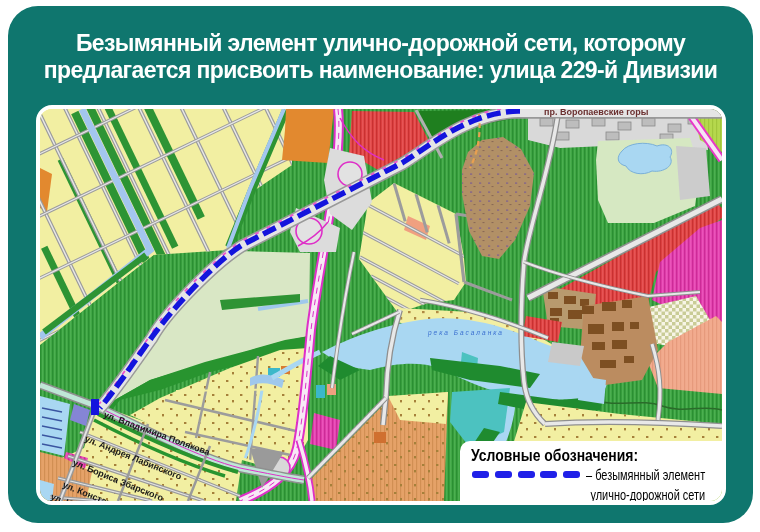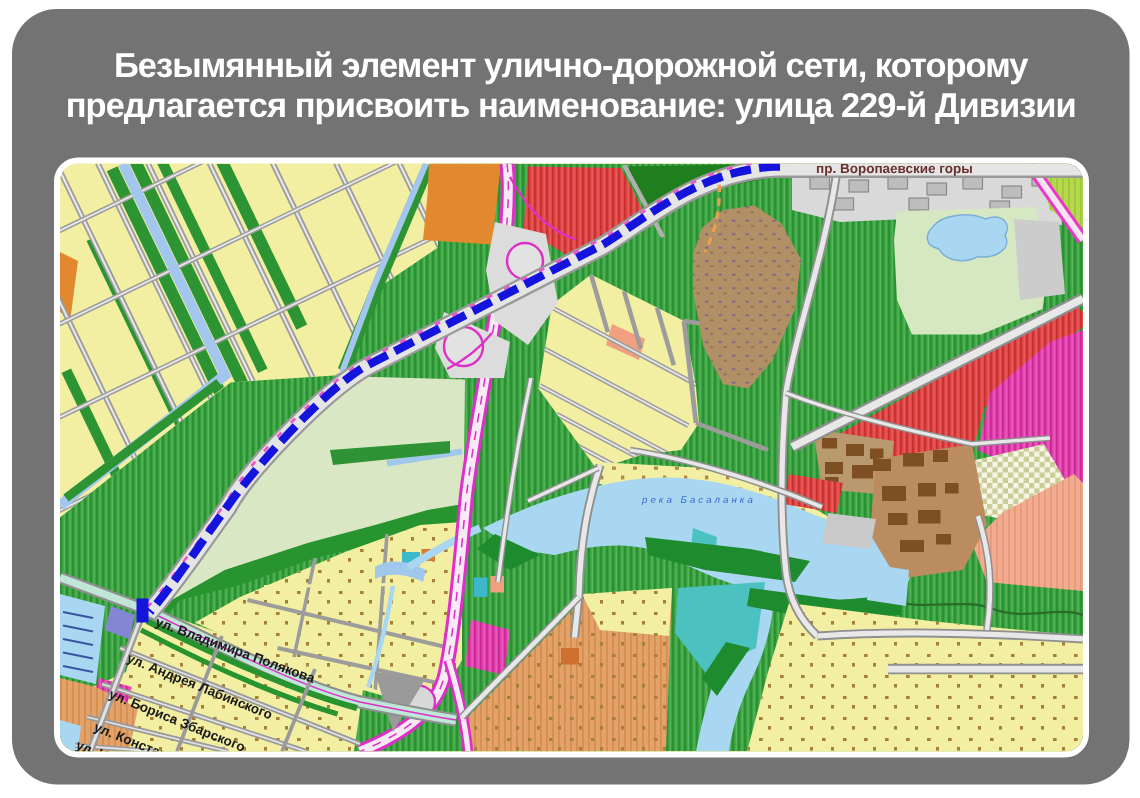--- a/index.html
+++ b/index.html
@@ -1,16 +1,16 @@
 <!DOCTYPE html>
 <html lang="ru"><head><meta charset="utf-8"><title>улица 229-й Дивизии</title>
 <style>
 html,body{margin:0;padding:0;width:760px;height:532px;background:#ffffff;
 font-family:"Liberation Sans",sans-serif;overflow:hidden;}
-.card{position:absolute;left:8px;top:6px;width:745px;height:517px;background:#737373;border-radius:30px;}
+.card{position:absolute;left:8px;top:6px;width:745px;height:517px;background:#0f766e;border-radius:30px;}
 .title{position:absolute;left:0;top:24px;width:100%;text-align:center;color:#ffffff;
 font-size:23px;font-weight:bold;line-height:26.5px;letter-spacing:-0.65px;}
 .map{position:absolute;left:28px;top:99px;width:682px;height:392px;border:4px solid #ffffff;
 border-radius:16px;overflow:hidden;background:#f2efa2;}
 .legend{position:absolute;right:0;bottom:0;width:262px;height:60px;background:#ffffff;
 border-top-left-radius:10px;}
 .ltitle{position:absolute;left:11px;top:5px;font-size:17px;font-weight:bold;color:#000;transform:scaleX(0.82);transform-origin:0 0;white-space:nowrap;}
 .ldash{position:absolute;left:12px;top:30px;width:108px;height:7px;display:flex;justify-content:space-between;}
 .ldash span{display:block;width:17px;height:6.5px;background:#2020e8;border-radius:3px;}
 .ltext{position:absolute;right:17px;top:24px;font-size:15px;color:#000;text-align:right;line-height:19.5px;white-space:nowrap;transform:scaleX(0.73);transform-origin:100% 0;}
@@ -403,13 +403,27 @@
 <polygon points="74.0,404.0 90.0,410.0 86.0,426.0 70.0,420.0" fill="#8585d5"></polygon>
 
 <text transform="translate(103,417) rotate(20)" font-family="Liberation Sans,sans-serif" font-size="9" font-weight="bold" fill="#1a1a1a">ул. Владимира Полякова</text>
 <text transform="translate(84,441) rotate(22)" font-family="Liberation Sans,sans-serif" font-size="9" font-weight="bold" fill="#1a1a1a">ул. Андрея Лабинского</text>
 <text transform="translate(72,465) rotate(22)" font-family="Liberation Sans,sans-serif" font-size="9" font-weight="bold" fill="#1a1a1a">ул. Бориса Збарского</text>
 <text transform="translate(62,487) rotate(22)" font-family="Liberation Sans,sans-serif" font-size="9" font-weight="bold" fill="#1a1a1a">ул. Константина Скряб.</text>
 <text transform="translate(50,499) rotate(21)" font-family="Liberation Sans,sans-serif" font-size="9" font-weight="bold" fill="#1a1a1a">ул. Юрия С</text>
 <text x="544" y="115" font-family="Liberation Sans,sans-serif" font-size="9" font-weight="bold" fill="#6b3030">пр. Воропаевские горы</text>
 </svg>
 
+<div class="legend">
+
+<div class="ltitle">Условные обозначения:</div>
+
+<div class="ldash">
+          <span></span>
+          <span></span>
+          <span></span>
+          <span></span>
+          <span></span>
+        </div>
+
+<div class="ltext">–&nbsp;безымянный элемент<br>улично-дорожной сети</div>
+</div>
 </div>
 </div>
 </body></html>

